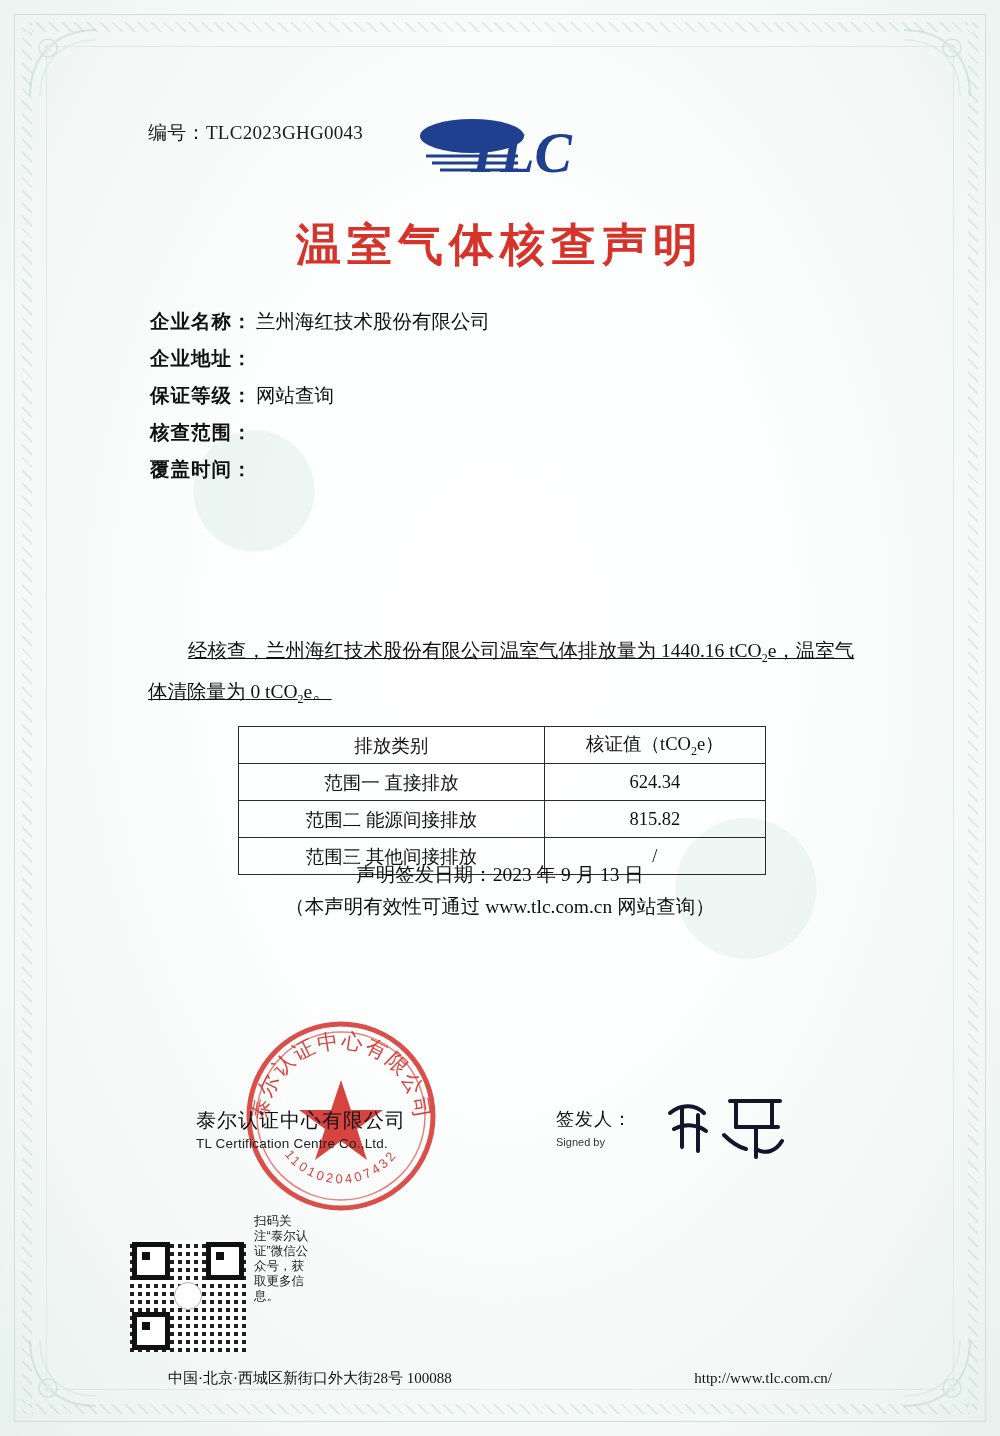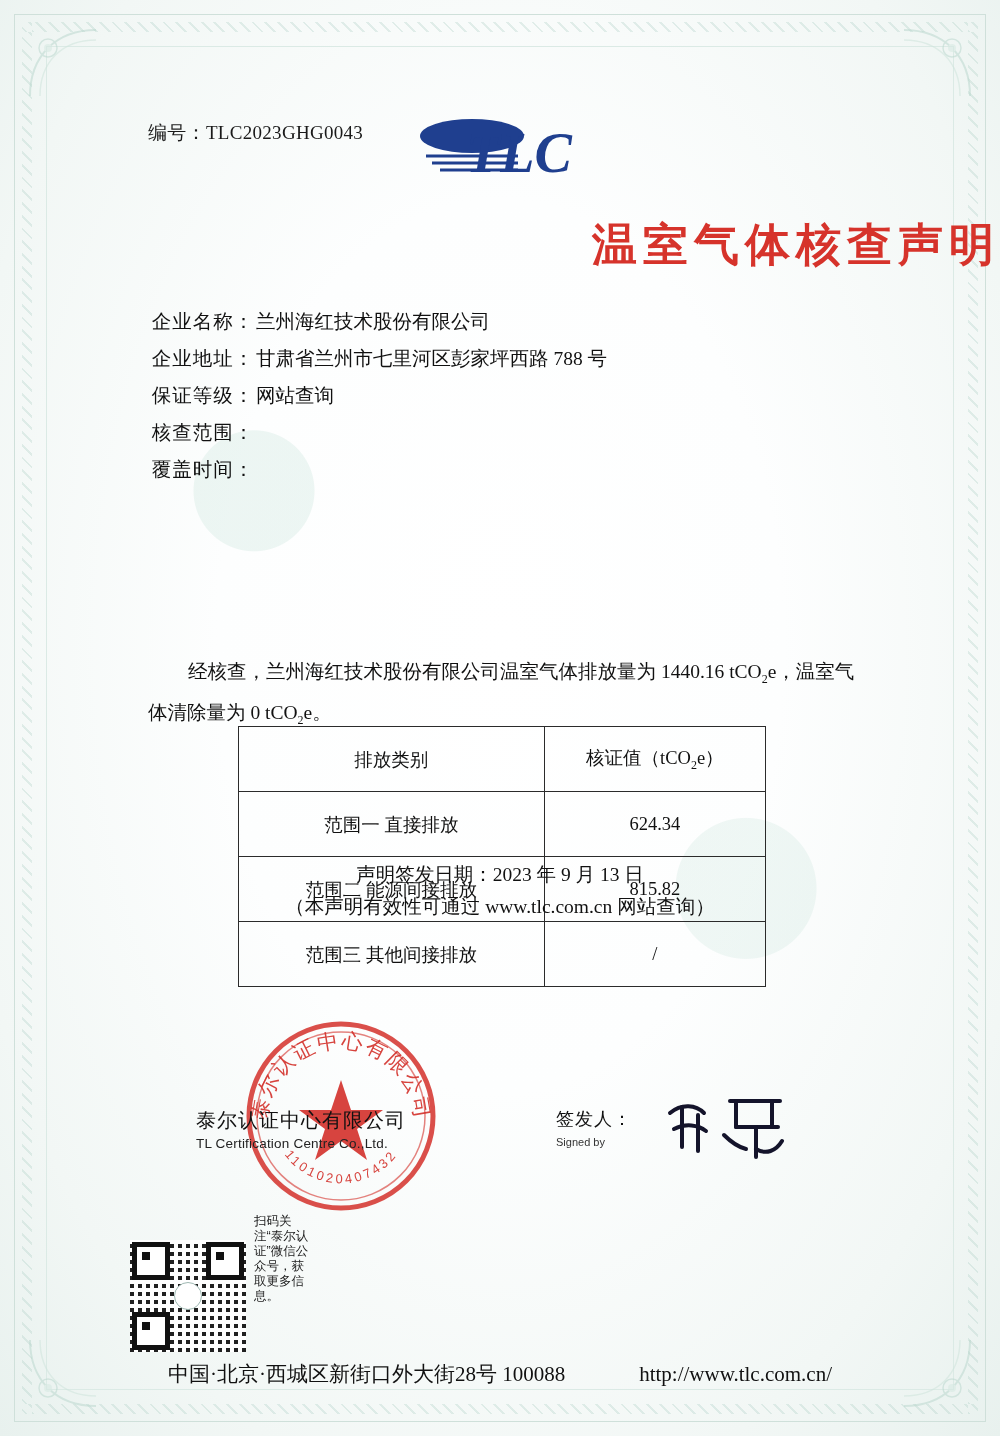--- a/index.html
+++ b/index.html
@@ -87,21 +87,21 @@
     top: 110px;
     width: 200px;
     height: 78px;
   }
   .logo svg { display: block; }
 
   .title {
     position: absolute;
     top: 215px;
     left: 0; right: 0;
-    text-align: right;
+    text-align: center;
     font-family: "DejaVu Serif", serif;
     font-size: 45px;
     font-weight: bold;
     letter-spacing: 6px;
     color: #d6332b;
   }
 
   .fields {
     position: absolute;
     left: 150px;
@@ -112,59 +112,59 @@
     color: #111;
   }
   .field-row {
     display: flex;
     align-items: flex-start;
     margin-bottom: 4px;
   }
   .field-label {
     width: 106px;
     flex: 0 0 106px;
-    font-weight: normal;
+    font-weight: bold;
     letter-spacing: 1px;
     white-space: nowrap;
-    text-align: center;
   }
   .field-value {
     flex: 1;
   }
   .field-value .cont {
     display: block;
     margin-left: 8px;
   }
 
   .para {
     position: absolute;
     left: 148px;
-    top: 655px;
+    top: 634px;
     width: 722px;
     font-size: 19.5px;
     line-height: 34px;
     text-indent: 40px;
     color: #111;
+    text-decoration: underline;
   }
   .para .nm { white-space: nowrap; }
   sub { font-size: 12px; }
 
   table.emissions {
     position: absolute;
     left: 238px;
     top: 726px;
     width: 528px;
     border-collapse: collapse;
     font-size: 18.5px;
   }
   table.emissions td {
     border: 1px solid #2b2b2b;
     text-align: center;
     height: 32px;
-    padding: 16px 6px;
+    padding: 2px 6px;
   }
   table.emissions td.cat { width: 58%; }
 
   .issue-lines {
     position: absolute;
     left: 0; right: 0;
     top: 859px;
     text-align: center;
     font-size: 19.5px;
     line-height: 32px;
@@ -270,21 +270,21 @@
   }
 
   .footer {
     position: absolute;
     left: 0; right: 0;
     bottom: 48px;
     padding: 0 168px;
     display: flex;
     justify-content: space-between;
     align-items: baseline;
-    font-size: 21px;
+    font-size: 15px;
     color: #111;
   }
   .footer .url { font-family: "Liberation Serif", serif; }
 </style>
 </head>
 <body>
 
 <div class="page">
 
   <div class="frame-outer"></div>
@@ -347,21 +347,20 @@
 
     <div class="fields">
 
       <div class="field-row">
         <div class="field-label">企业名称：</div>
         <div class="field-value"><span>兰州海红技术股份有限公司</span></div>
       </div>
 
       <div class="field-row">
         <div class="field-label">企业地址：</div>
-        <div class="field-value"><span>甘肃省兰州市七里河区彭家坪西路 788 号</span></div>
       </div>
 
 
       <div class="field-row">
         <div class="field-label">保证等级：</div>
         <div class="field-value"><span>网站查询</span></div>
       </div>
 
       <div class="field-row">
         <div class="field-label">核查范围：</div>

